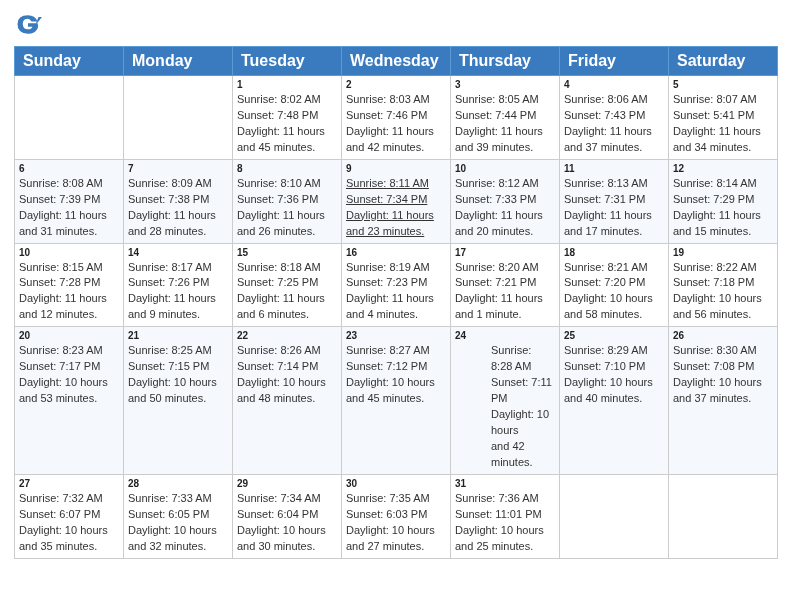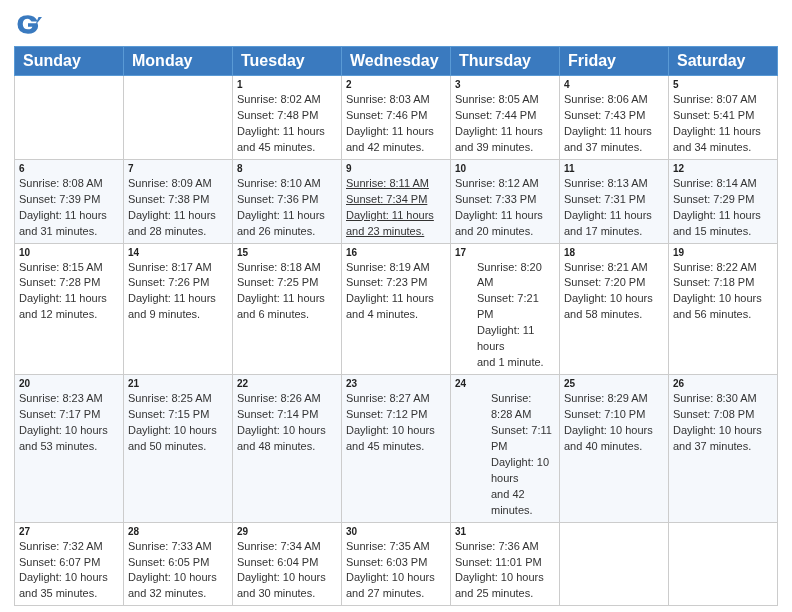--- a/index.html
+++ b/index.html
@@ -241,21 +241,21 @@
           </td>
           <td>
             <span class="day-number">16</span>
             <div class="day-info" style="white-space: pre-line;">Sunrise: 8:19 AM
 Sunset: 7:23 PM
 Daylight: 11 hours
 and 4 minutes.</div>
           </td>
           <td>
             <span class="day-number">17</span>
-            <div class="day-info" style="white-space: pre-line; margin-left: 22px;">Sunrise: 8:20 AM
+            <div class="day-info" style="white-space: pre-line;">Sunrise: 8:20 AM
 Sunset: 7:21 PM
 Daylight: 11 hours
 and 1 minute.</div>
           </td>
           <td>
             <span class="day-number">18</span>
             <div class="day-info" style="white-space: pre-line;">Sunrise: 8:21 AM
 Sunset: 7:20 PM
 Daylight: 10 hours
 and 58 minutes.</div>

